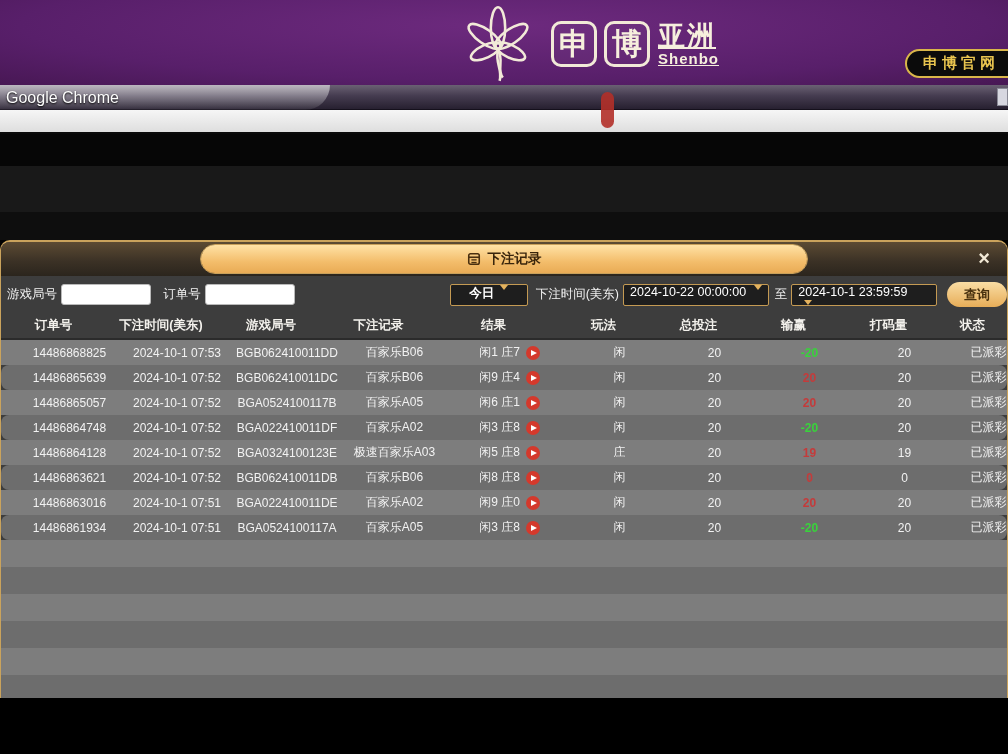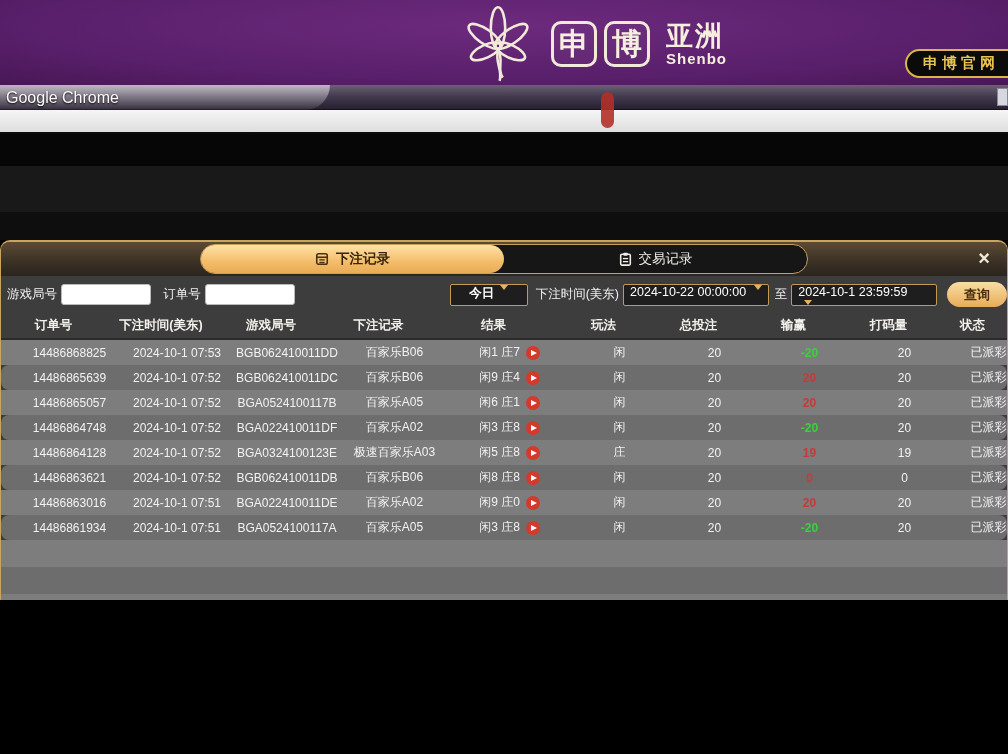--- a/index.html
+++ b/index.html
@@ -9,21 +9,21 @@
   #stage { position:relative; width:1008px; height:754px; }
 
   
   #purple-header { left:0; top:0; width:1008px; height:85px;
     background:radial-gradient(ellipse 120% 160% at 50% 30%, #6d2a7e 0%, #581f6a 40%, #38103f 80%, #1d0523 100%); }
   #logo-group { left:452px; top:4px; width:290px; height:80px; display:flex; align-items:center; }
   #logo-flower { width:92px; height:80px; }
   .logo-box { width:46px; height:46px; border:3px solid #f2ead8; border-radius:10px;
     color:#f6efdd; font-size:30px; font-weight:bold; display:flex; align-items:center; justify-content:center;
     margin-left:7px; background:rgba(255,255,255,0.03); }
-  #logo-region-col { margin-left:16px; color:#f6efdd; }
+  #logo-region-col { margin-left:8px; color:#f6efdd;text-decoration:underline; }
   #logo-region { font-size:27px; font-weight:bold; letter-spacing:2px; line-height:28px; }
   #logo-sub { font-size:15px; font-weight:bold; letter-spacing:1px; }
   #official-btn { left:905px; top:49px; width:140px; height:29px; background:#0b0b0b;
     border:2px solid #d9b64a; border-radius:15px; color:#e8c44f; font-size:15px; font-weight:bold;
     letter-spacing:4px; display:flex; align-items:center; padding-left:16px; }
 
   
   #chrome-bar { left:0; top:85px; width:1008px; height:25px;
     background:linear-gradient(180deg,#6a6173 0%,#453c50 45%,#272030 100%);
     border-bottom:1px solid #15101c; }
@@ -54,21 +54,21 @@
   #nav-search-pill { left:632px; top:220px; width:112px; height:22px; border:1px solid #5a5a5a; border-radius:11px; }
   .nav-dot { position:absolute; top:227px; width:8px; height:8px; border-radius:50%; }
   #nav-magnifier { left:712px; top:223px; width:11px; height:11px; border:2px solid #9a9a9a; border-radius:50%; }
   .chip { position:absolute; top:214px; width:34px; height:34px; border-radius:50%;
     display:flex; align-items:center; justify-content:center; color:#fff; font-size:11px; font-weight:bold;
     box-shadow:inset 0 0 0 3px rgba(255,255,255,0.55), inset 0 0 0 6px rgba(0,0,0,0.25); }
   .chip.big { top:208px; width:42px; height:42px; font-size:14px; color:#fffbe8;
     box-shadow:inset 0 0 0 3px rgba(255,248,210,0.8), inset 0 0 0 7px rgba(0,0,0,0.3), 0 0 6px #e8c86a; }
 
   
-  #modal { left:0; top:240px; width:1008px; height:360px; z-index:10;
+  #modal { left:0; top:240px; width:1008px; height:458px; z-index:10;
     border-top:2px solid #caa35c; border-left:1px solid #caa35c; border-right:1px solid #caa35c;
     border-radius:10px 10px 0 0; background:#3d3d3d; overflow:hidden; }
   #modal-head { position:relative; width:100%; height:34px;
     background:linear-gradient(180deg,#5c4b33 0%,#3c3226 55%,#2b251d 100%); }
   #tabs-pill { position:absolute; left:199px; top:2px; width:608px; height:30px; background:#161616;
     border:1px solid #c8a05a; border-radius:16px; display:flex; }
   .tab { flex:1; display:flex; align-items:center; justify-content:center; gap:7px;
     color:#f0ede6; font-size:13.5px; border-radius:16px; }
   .tab.active { background:linear-gradient(180deg,#ffe2a6 0%,#f3bd6b 60%,#e9ab55 100%);
     color:#39250c; font-weight:bold; }
@@ -205,29 +205,20 @@
       <div id="tabs-pill">
         <div class="tab active">
           <svg class="icon-svg" width="14" height="14" viewBox="0 0 16 16">
             <rect x="2" y="2" width="12" height="12" rx="2" fill="none" stroke="#4a3010" stroke-width="1.8"></rect>
             <line x1="2" y1="6" x2="14" y2="6" stroke="#4a3010" stroke-width="1.8"></line>
             <line x1="5" y1="9" x2="11" y2="9" stroke="#4a3010" stroke-width="1.5"></line>
             <line x1="5" y1="12" x2="11" y2="12" stroke="#4a3010" stroke-width="1.5"></line>
           </svg>
           <span>下注记录</span>
         </div>
-        <div class="tab">
-          <svg class="icon-svg" width="13" height="14" viewBox="0 0 14 16">
-            <rect x="1.5" y="2.5" width="11" height="12.5" rx="1.5" fill="none" stroke="#f0ede6" stroke-width="1.8"></rect>
-            <rect x="4.5" y="0.8" width="5" height="3.4" rx="1" fill="#f0ede6"></rect>
-            <line x1="4" y1="7.5" x2="10" y2="7.5" stroke="#f0ede6" stroke-width="1.5"></line>
-            <line x1="4" y1="11" x2="10" y2="11" stroke="#f0ede6" stroke-width="1.5"></line>
-          </svg>
-          <span>交易记录</span>
-        </div>
       </div>
       <div id="modal-close">×</div>
     </div>
 
     <div id="filter-bar">
       <span class="flabel">游戏局号</span>
       <div class="white-input"></div>
       <span class="flabel" style="margin-left:12px">订单号</span>
       <div class="white-input"></div>
       <div id="range-select" class="gold-select">

